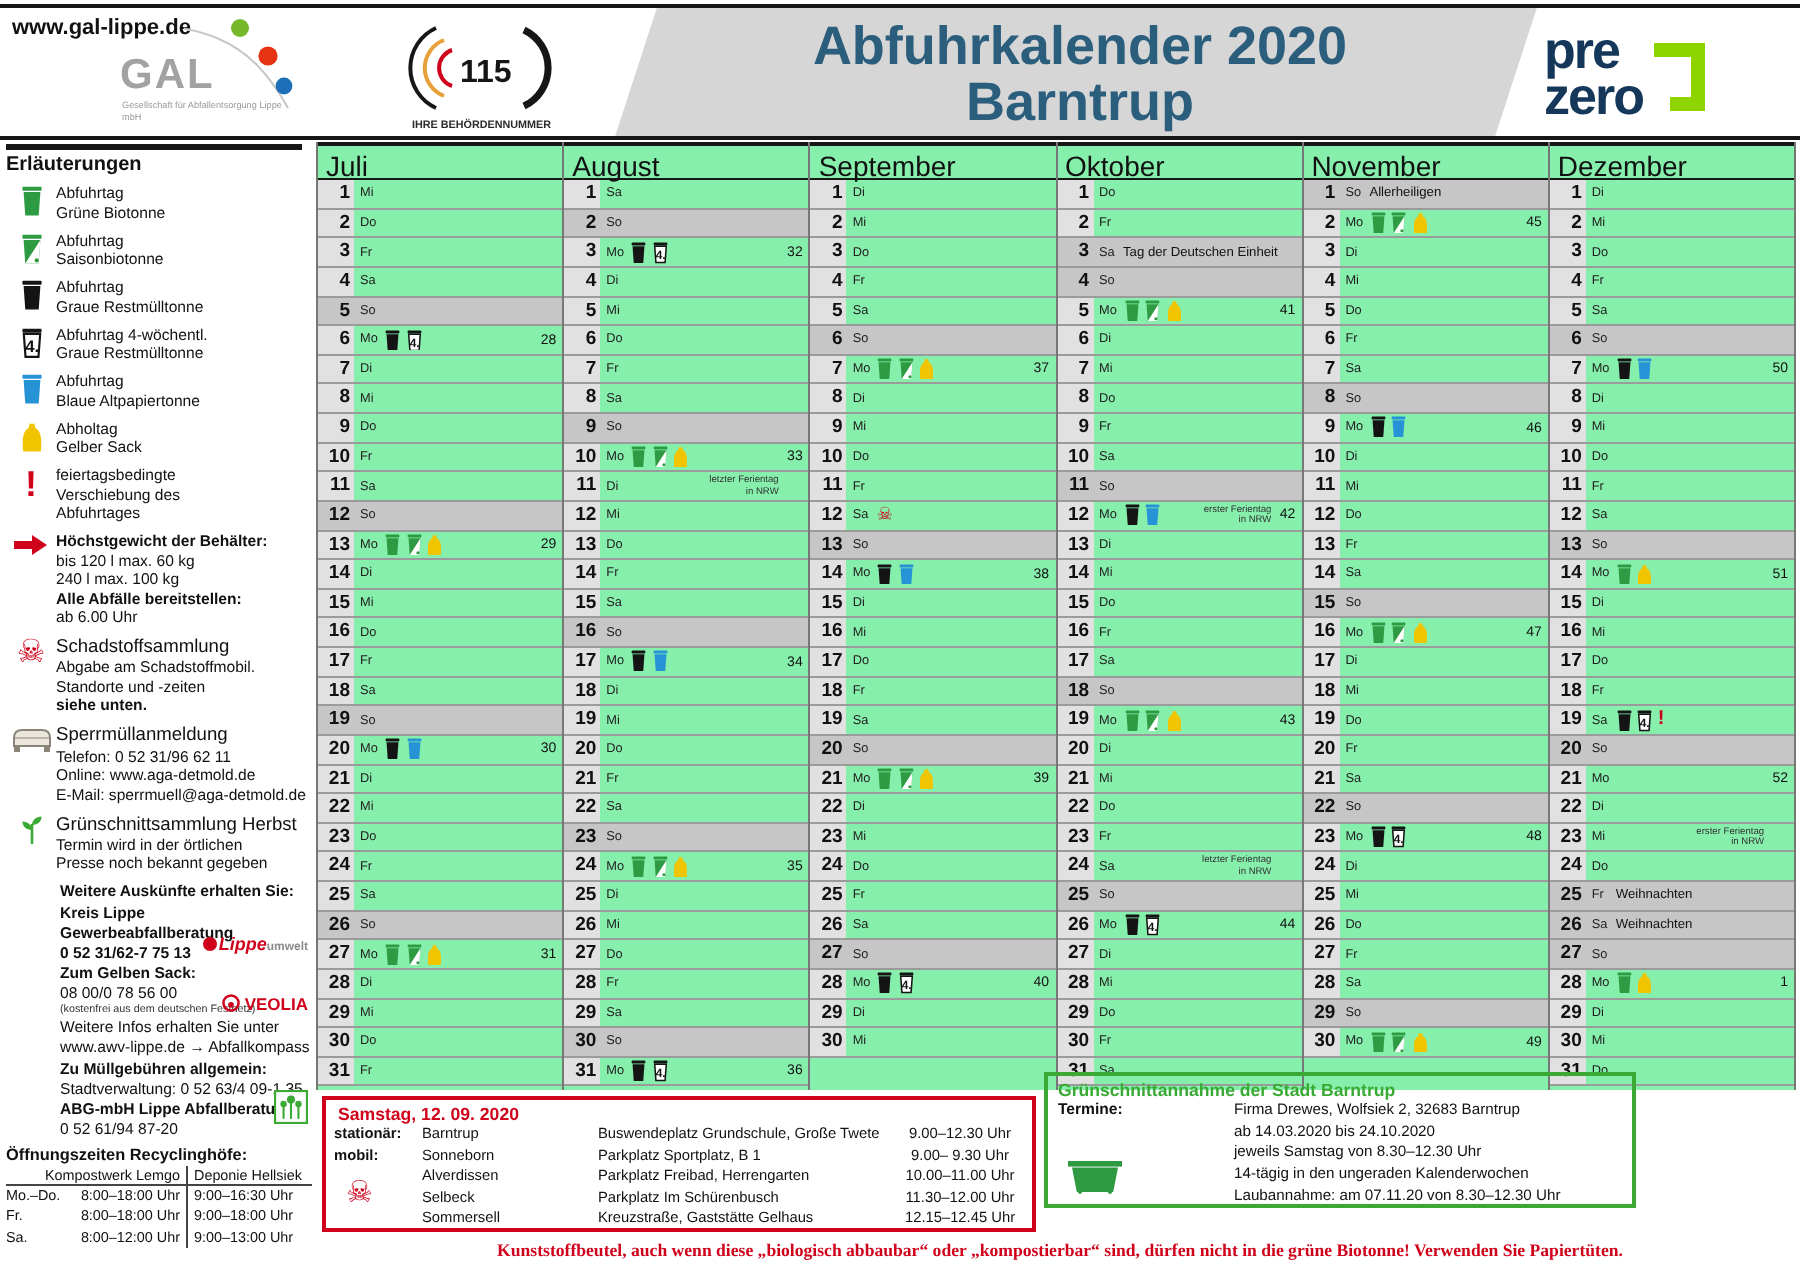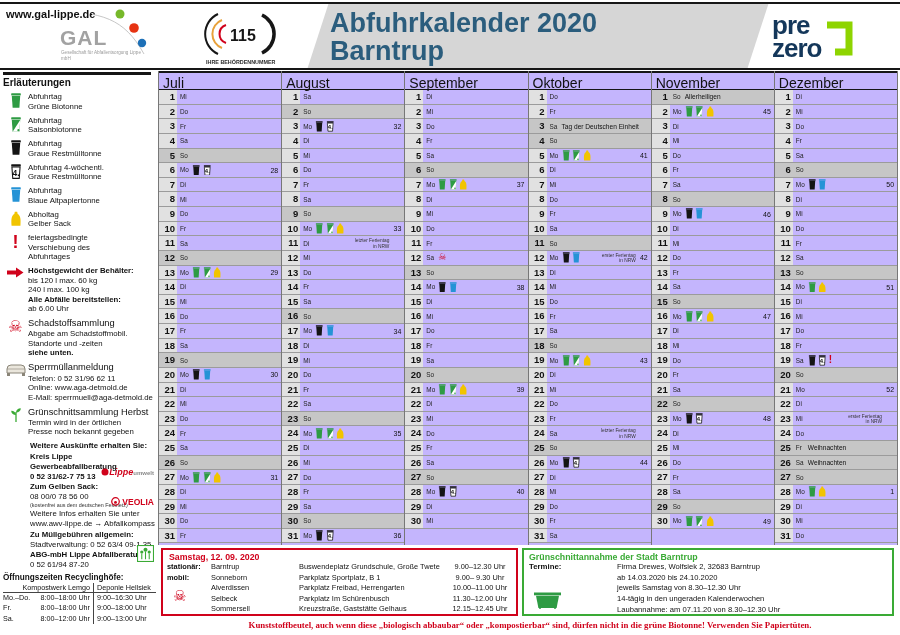--- a/index.html
+++ b/index.html
@@ -10,21 +10,21 @@
 
   
   .header{position:absolute;left:0;top:4px;width:900px;height:64px;}
   .band{position:absolute;left:318px;top:0;width:440px;height:64px;background:#d6d6d6;transform:skewX(-18deg);}
   .site-url{position:absolute;left:6px;top:4px;font-size:11px;font-weight:bold;}
   .gal-curve{position:absolute;left:92px;top:2px;}
   .gal-name{position:absolute;left:60px;top:22px;font-size:21px;font-weight:bold;color:#a2a2a2;letter-spacing:1px;}
   .gal-sub{position:absolute;left:61px;top:46px;font-size:4.6px;color:#9a9a9a;line-height:1.25;width:80px;}
   .logo115{position:absolute;left:198px;top:6px;width:90px;}
   .cap115{font-size:5.4px;font-weight:bold;color:#2b2b2b;margin-top:-3px;margin-left:8px;}
-  .title{position:absolute;left:330px;top:5px;width:420px;text-align:left;color:#2b5d7d;font-weight:bold;font-size:27px;line-height:1.05;}
+  .title{position:absolute;left:330px;top:5px;width:420px;text-align:center;color:#2b5d7d;font-weight:bold;font-size:27px;line-height:1.05;}
   .prezero{position:absolute;left:772px;top:10px;display:flex;align-items:flex-start;}
   .pz-text{font-size:26px;font-weight:bold;color:#14375a;line-height:0.88;letter-spacing:-1px;}
   .pz-mark{margin-left:2px;margin-top:2px;}
 
   
   .sidebar{position:absolute;left:3px;top:72px;width:153px;height:560px;overflow:hidden;}
   .sb-rule{height:3px;background:#161616;width:148px;margin-bottom:2px;}
   .sb-title{font-size:10px;font-weight:bold;margin-bottom:4px;}
   .leg-item{display:flex;margin-bottom:4.5px;}
   .leg-ic{width:25px;flex:none;display:flex;justify-content:center;align-items:flex-start;padding-top:1px;}
@@ -43,41 +43,41 @@
   .hours{margin-top:3px;}
   .hours-title{font-size:8.2px;font-weight:bold;margin-bottom:1px;}
   .hr-head{display:grid;grid-template-columns:90px 60px;font-size:7.2px;border-bottom:1px solid #444;}
   .hr-c1{text-align:right;padding-right:3px;}
   .hr-c2{border-left:1px solid #444;padding-left:3px;}
   .hr-row{display:grid;grid-template-columns:28px 62px 60px;font-size:7.2px;line-height:1.45;}
   .hr-t1{text-align:right;padding-right:3px;}
 
   
   .months{position:absolute;left:158px;top:71px;width:739px;height:474px;display:flex;border-right:1px solid #777;}
-  .month-col{flex:1;border-left:1px solid #777;position:relative;background:#c4b5fd;}
+  .month-col{flex:1;border-left:1px solid #777;position:relative;background:#86efac;}
   .month-name{height:19px;box-sizing:border-box;font-size:14px;padding:2px 0 0 4px;border-top:2px solid #161616;border-bottom:1px solid #161616;}
   .day-row{position:relative;height:14.64px;box-sizing:border-box;border-bottom:1px solid #9b9b9b;display:flex;align-items:center;}
   .day-row.shaded{background:#c6c6c6;}
   .day-num{width:16px;flex:none;background:#e1e1e1;font-weight:bold;font-size:9.5px;text-align:right;padding-right:2px;height:100%;line-height:13.6px;}
   .shaded .day-num{background:transparent;}
   .day-wd{font-size:6.4px;margin-left:3px;width:12px;flex:none;color:#222;}
   .day-hol{font-size:6.6px;color:#111;white-space:nowrap;}
   .day-ics{display:flex;gap:2px;align-items:center;}
   .day-ics svg{display:block;}
   .day-wk{position:absolute;right:3px;top:3.5px;font-size:7px;color:#111;}
   .day-note{position:absolute;right:15px;top:1.8px;font-size:4.8px;line-height:1.15;text-align:right;color:#333;}
 
   
   .hazmat-box{position:absolute;left:161px;top:548px;width:357px;height:68px;border:2px solid #d0021b;box-sizing:border-box;padding:2px 4px 0 4px;}
   .hz-title{color:#d0021b;font-weight:bold;font-size:8.8px;margin-left:2px;}
   .hz-row{display:grid;grid-template-columns:44px 88px auto 64px;font-size:7.4px;line-height:1.43;}
   .hz-label{font-weight:bold;}
   .hz-time{text-align:center;}
   .hz-skull{position:absolute;left:10px;top:37px;color:#d0021b;font-size:15px;}
-  .green-box{position:absolute;left:522px;top:548px;width:372px;height:68px;border:2px solid #3aaa35;box-sizing:border-box;padding:2px 5px 0 5px;}
+  .green-box{position:absolute;left:522px;top:536px;width:296px;height:68px;border:2px solid #3aaa35;box-sizing:border-box;padding:2px 5px 0 5px;}
   .gb-title{color:#3aaa35;font-weight:bold;font-size:8.8px;}
   .gb-grid{display:grid;grid-template-columns:88px auto;}
   .gb-label{font-weight:bold;font-size:7.8px;}
   .gb-line{font-size:7.6px;line-height:1.4;}
   .gb-line.b{font-weight:normal;}
   .gb-bin{position:absolute;left:10px;bottom:5px;}
   .footer-note{position:absolute;left:160px;top:620px;width:740px;text-align:center;color:#d0021b;font-weight:bold;font-size:8.8px;font-family:Liberation Serif, serif;}
 </style>
 </head>
 <body>

